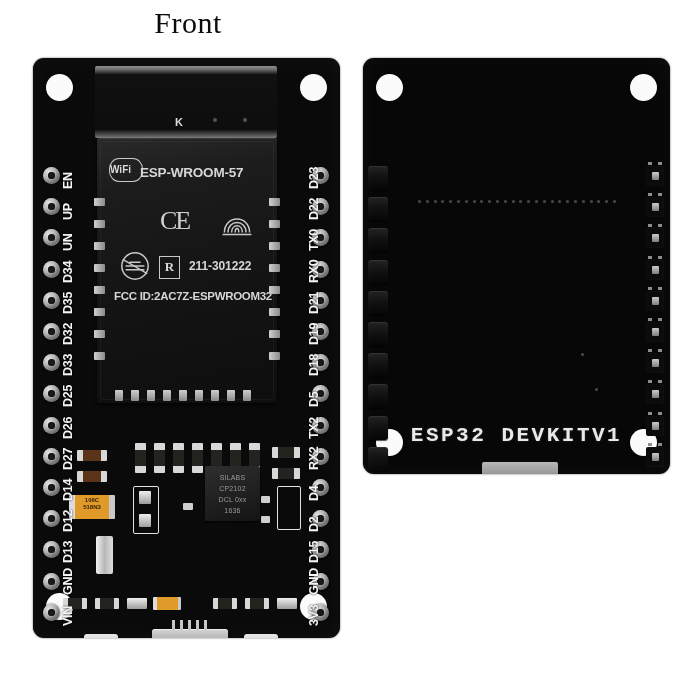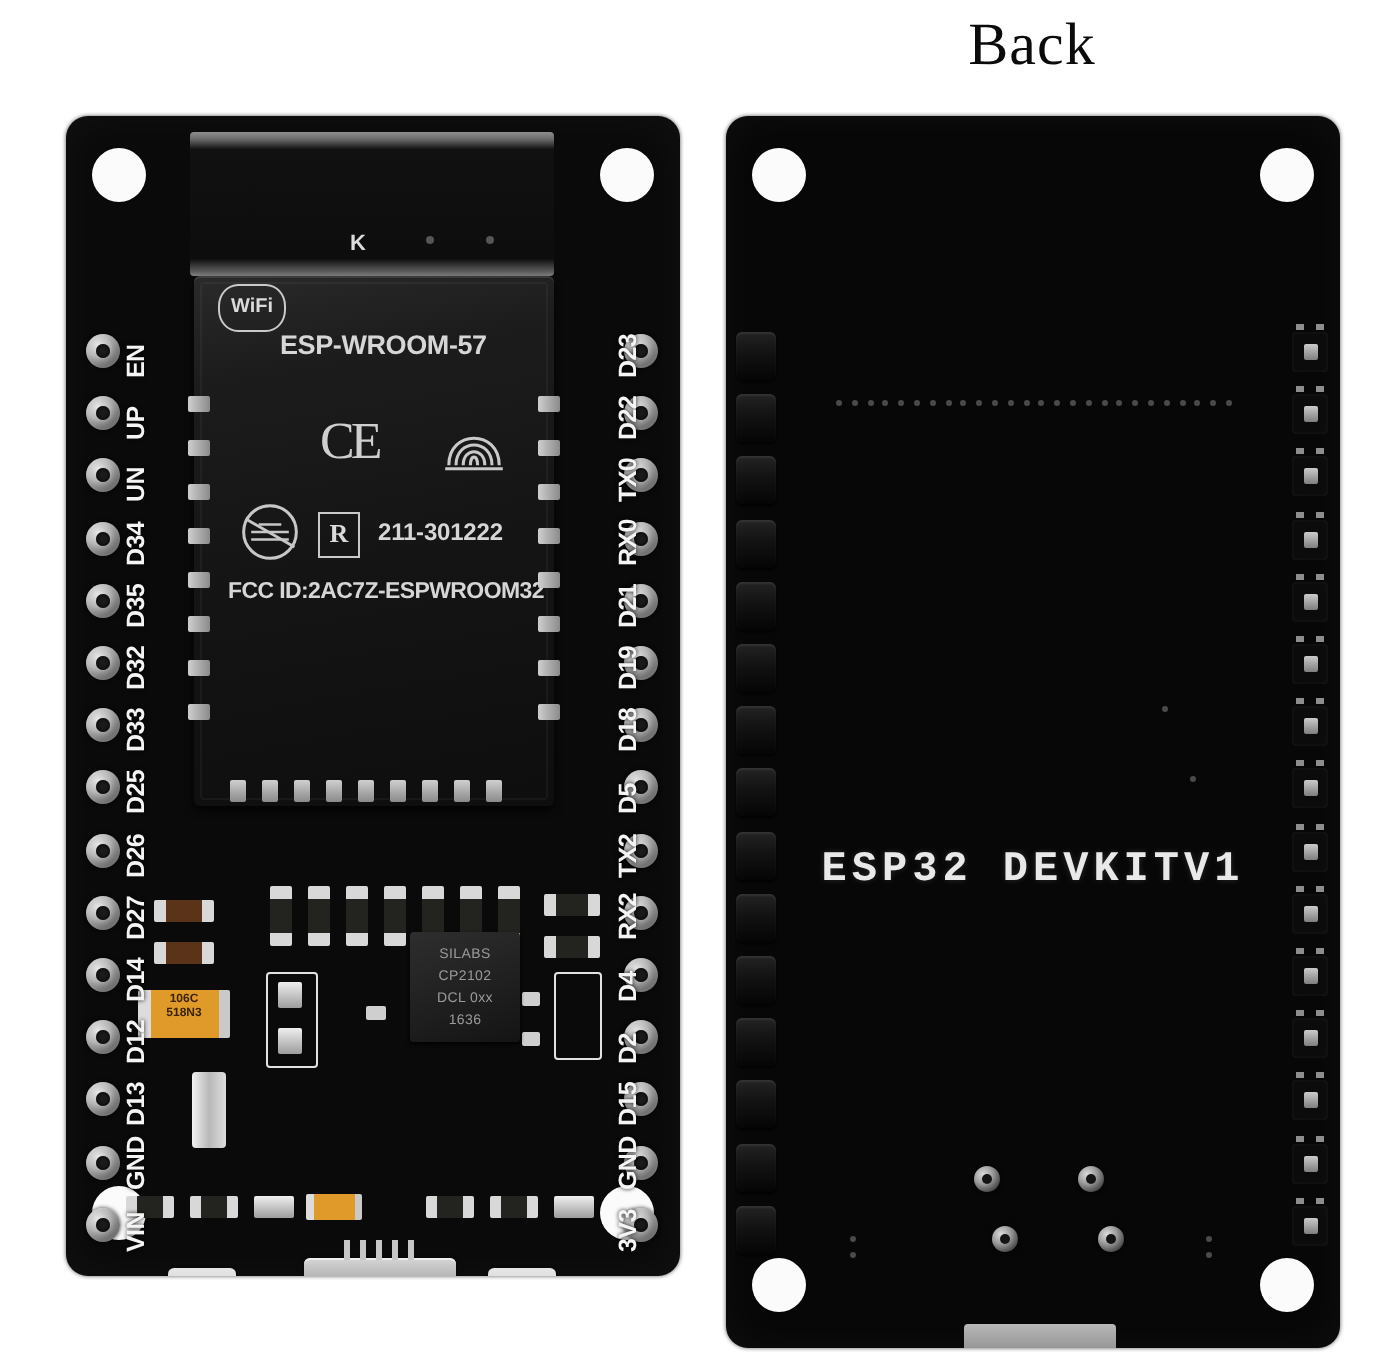--- a/index.html
+++ b/index.html
@@ -45,21 +45,21 @@
   }
   .board::after{
     content:"";
     position:absolute; inset:0;
     border-radius:11px;
     box-shadow: inset 0 0 22px rgba(255,255,255,0.035);
     pointer-events:none;
   }
 
   #board-front { left: 33px; top: 58px; width: 307px; height: 580px; }
-  #board-back  { left: 363px; top: 58px; width: 307px; height: 616px; background:#070707; }
+  #board-back  { left: 363px; top: 58px; width: 307px; height: 416px; background:#070707; }
 
   
   .hole {
     position: absolute;
     width: 27px; height: 27px;
     background: #fbfbfb;
     border-radius: 50%;
     box-shadow: 0 0 1px rgba(0,0,0,0.5);
   }
   .hole.tl { left: 13px;  top: 16px; }
@@ -156,29 +156,28 @@
     white-space: nowrap;
   }
   #wroom-name {
     left: 43px; top: 27px;
     font-size: 13.5px;
     font-weight: 700;
     letter-spacing: -0.2px;
   }
   #wifi-logo {
     position: absolute;
-    left: 12px; top: 4px;
+    left: 12px; top: 20px;
     width: 32px; height: 22px;
     border: 1.4px solid #c9c9c9;
     border-radius: 10px / 11px;
     color: #dadada;
     font-size: 10px;
     font-weight: 700;
     line-height: 21px;
-    text-align: center;
     font-family: "Liberation Sans", sans-serif;
   }
   #ce-mark {
     position: absolute;
     left: 63px; top: 68px;
     color: #cfcfcf;
     font-size: 26px;
     font-family: "Liberation Serif", serif;
     letter-spacing: -2px;
     font-weight: 400;
@@ -404,21 +403,21 @@
     position: absolute;
     left: 55px; top: 142px;
     width: 200px; height: 6px;
   }
 </style>
 </head>
 <body>
 
 <div class="stage">
 
-  <div class="caption" id="caption-back">Back</div>
+  <div class="caption" id="caption-front">Front</div>
 
   <div class="board" id="board-front">
 
     <div class="hole tl"></div>
     <div class="hole tr"></div>
     <div class="hole bl"></div>
     <div class="hole br"></div>
 
     <div id="antenna-area">
       <div class="ant-dot" style="left:118px; top:52px;"></div>

